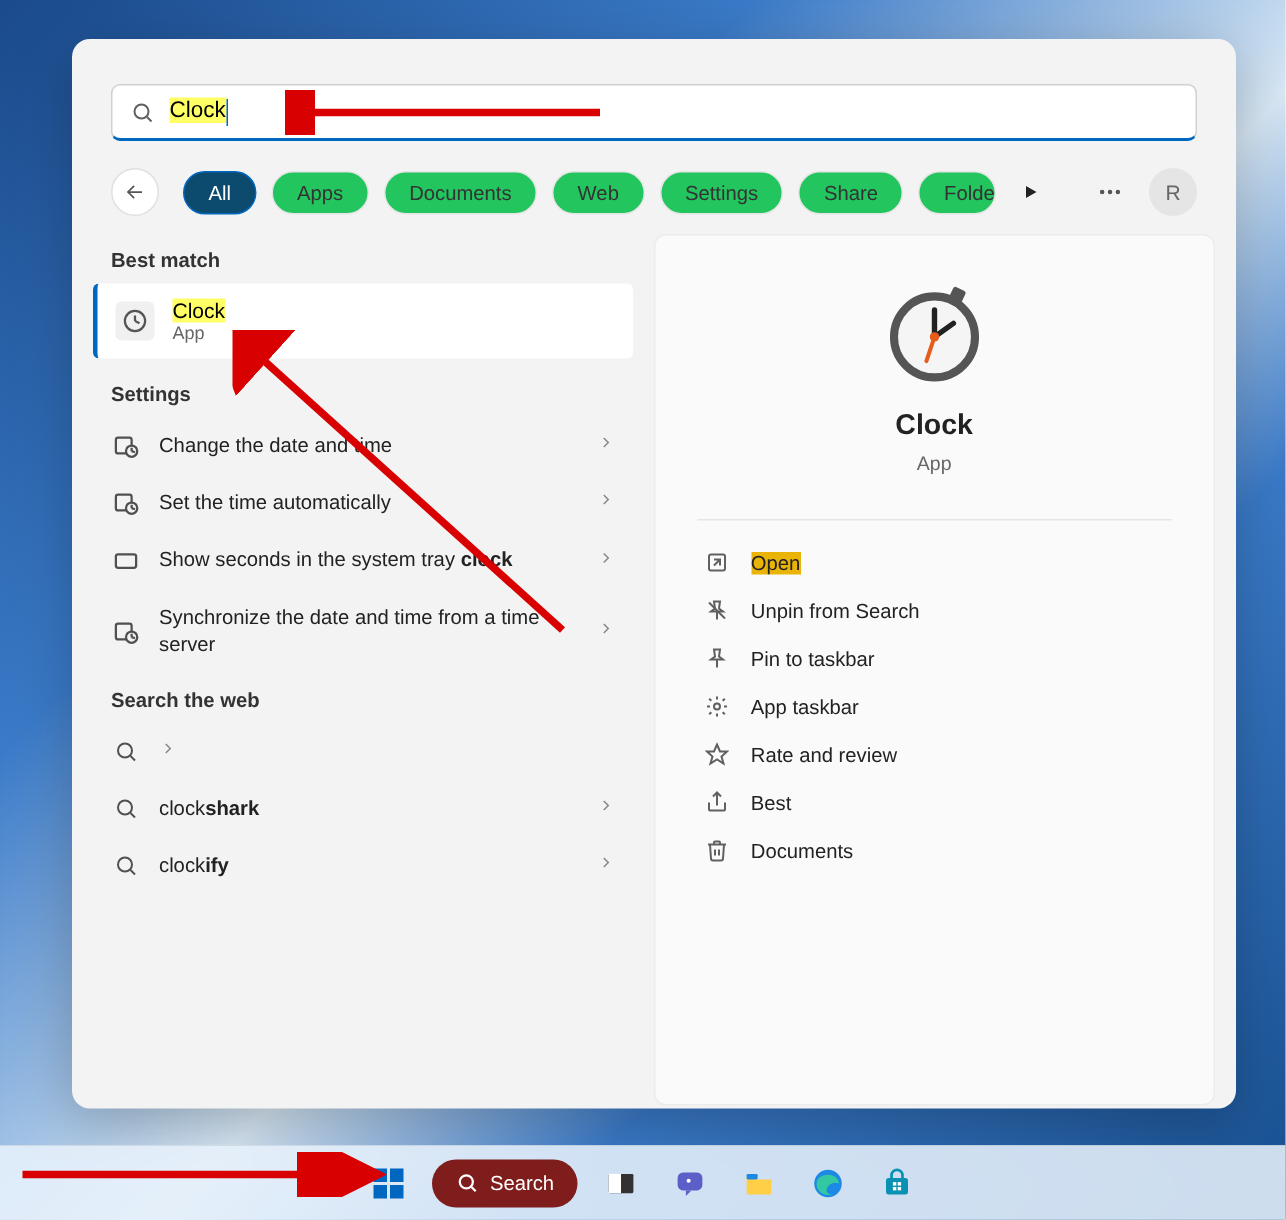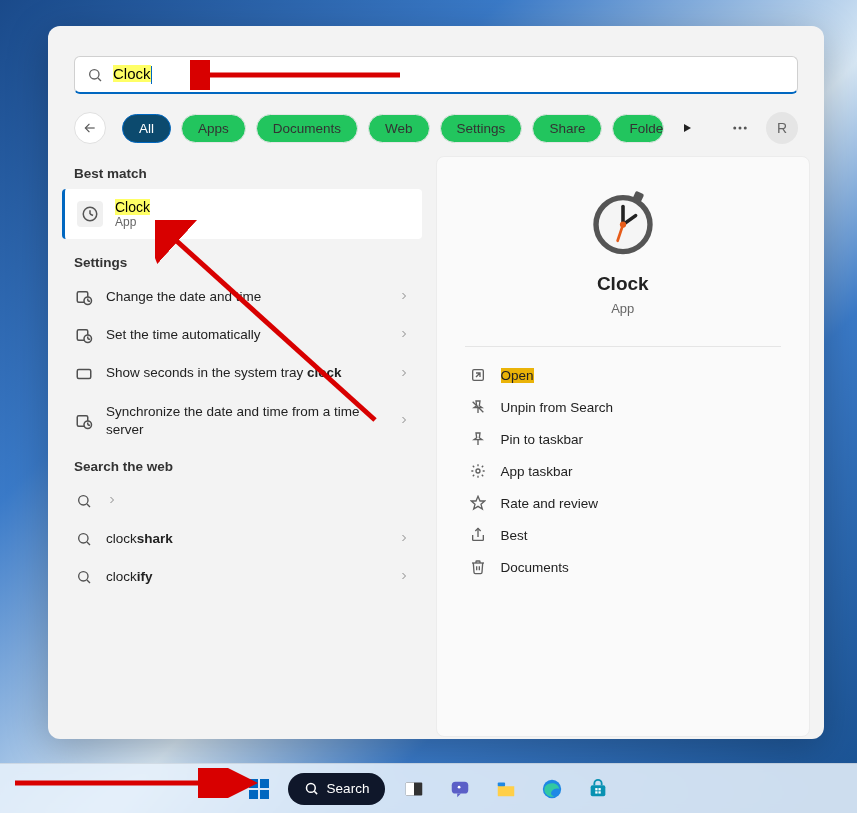--- a/index.html
+++ b/index.html
@@ -144,21 +144,21 @@
   .taskbar {
     position:absolute; bottom:0; left:0; right:0; height:50px;
     background: rgba(230,240,250,.88);
     backdrop-filter: blur(4px);
     border-top: 1px solid rgba(0,0,0,.08);
     display:flex; align-items:center; justify-content:center; gap:12px;
   }
   .tb-item { width:34px; height:34px; display:flex; align-items:center; justify-content:center; cursor:pointer; border-radius:4px; }
   .tb-search-pill {
     display:flex; align-items:center; gap:8px;
-    background:#0f172a; color:#fff;
+    background:#7f1d1d; color:#fff;
     height:32px; padding:0 16px; border-radius:16px;
     font-size:13.5px; cursor:pointer;
   }
   .tb-search-pill svg { width:15px; height:15px; }
 </style>
 </head>
 <body>
 
 <div class="search-window">
 

